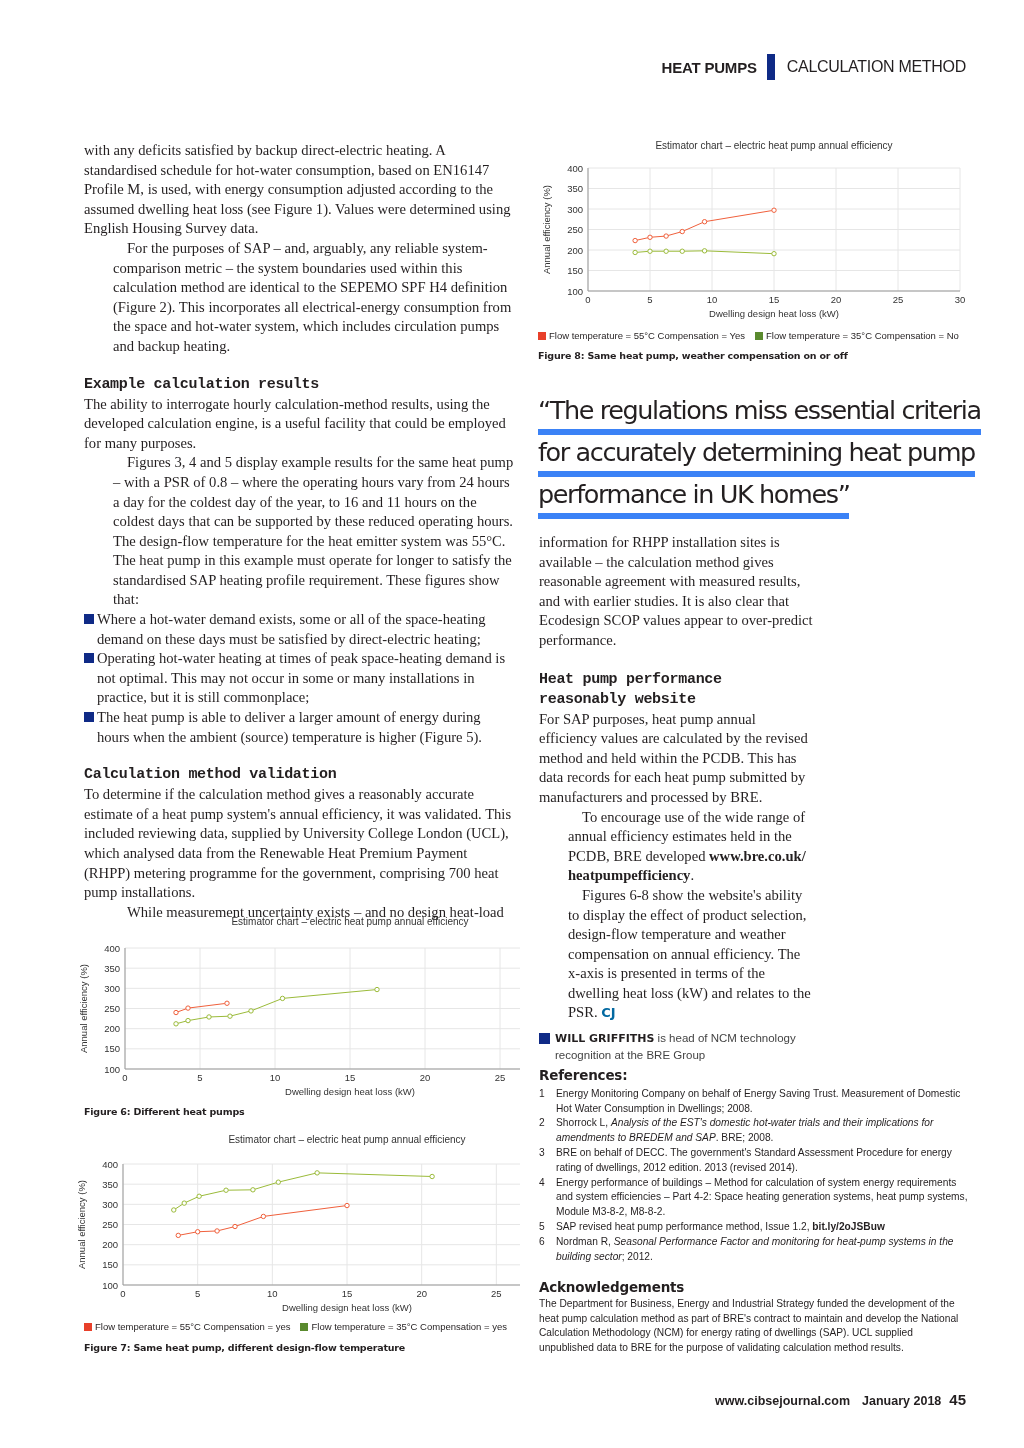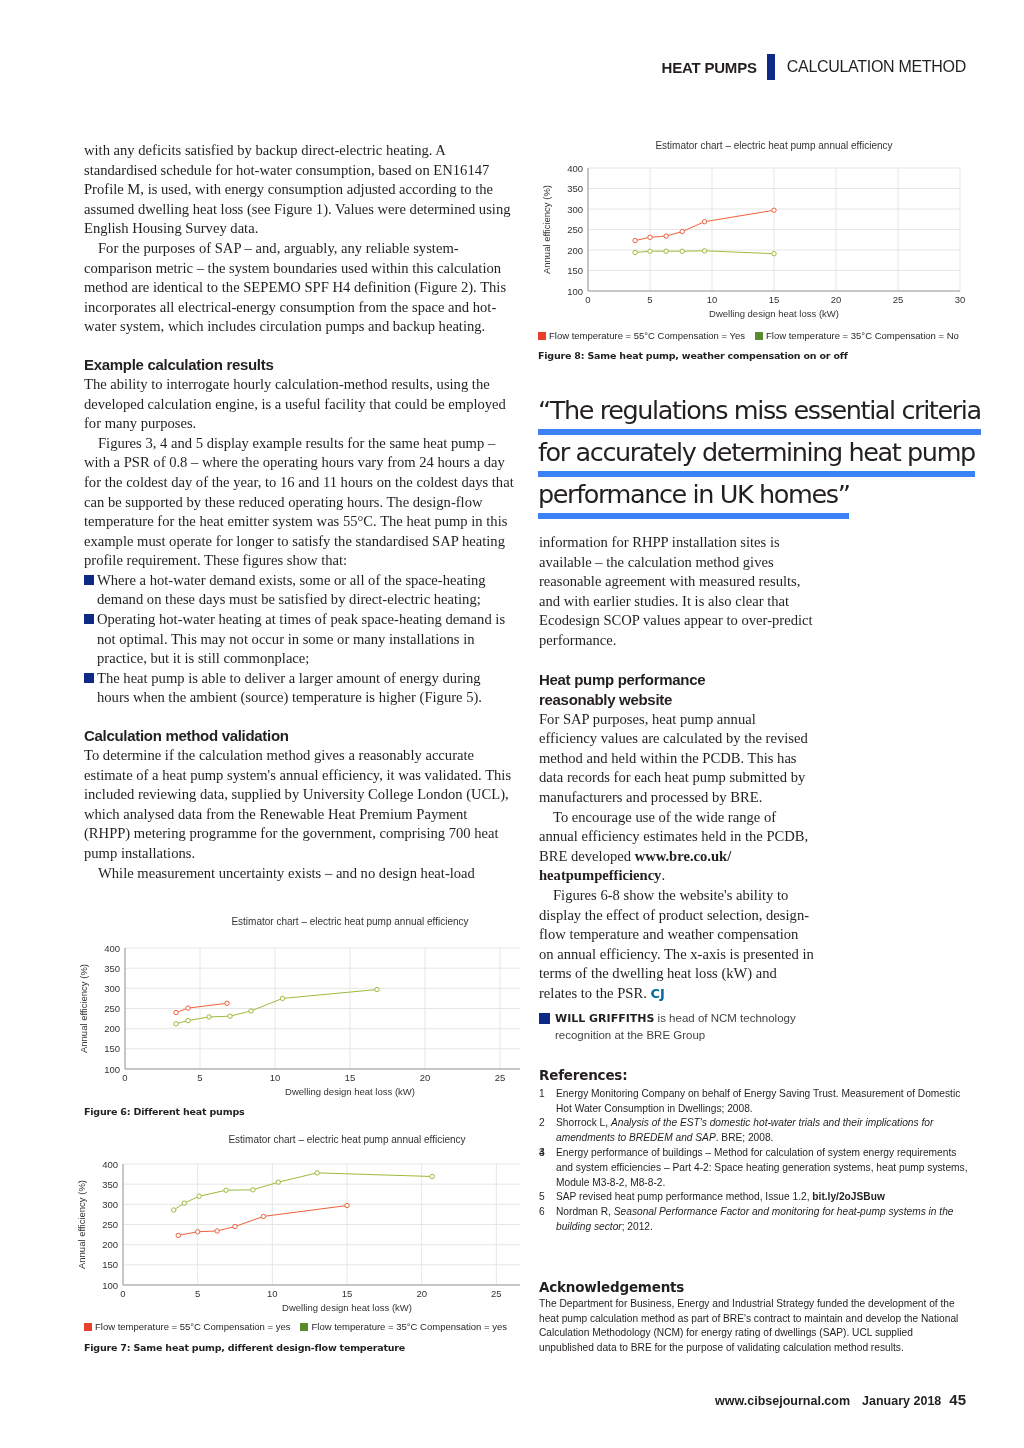--- a/index.html
+++ b/index.html
@@ -7,23 +7,23 @@
 
   
   .header { position: absolute; top: 54px; right: 58px; display: flex; align-items: center; height: 26px; }
   .header .section { font-family: "Liberation Sans", sans-serif; font-weight: bold; font-size: 15px; letter-spacing: -0.2px; }
   .header .bar { width: 8px; height: 26px; background: #0f2a86; margin: 0 12px 0 10px; }
   .header .sub { font-family: "Liberation Sans", sans-serif; font-size: 16px; letter-spacing: -0.3px; }
 
   
   .col { position: absolute; font-family: "Liberation Serif", serif; font-size: 14.6px; line-height: 19.6px; }
   .col p { margin: 0; }
-  .col p.indent { text-indent: 14px; }
+  .col p.indent { text-indent: 14px; margin-left: 29px; }
   .left-col { left: 84px; top: 141px; width: 432px; }
-  .h2 { font-family: Liberation Sans, sans-serif; font-weight: bold; font-size: 15px; letter-spacing: -0.3px; margin: 0; line-height: 20px; }
+  .h2 { font-family: Liberation Mono, monospace; font-weight: bold; font-size: 15px; letter-spacing: -0.3px; margin: 0; line-height: 20px; }
   .bullet { position: relative; padding-left: 13px; }
   .bullet .sq { position: absolute; left: 0; top: 4px; width: 10px; height: 10px; background: #0f2a86; }
 
   
   .chart { position: absolute; }
   .chart svg text { font-family: "Liberation Sans", sans-serif; fill: #333; }
   .caption { position: absolute; font-family: "DejaVu Sans", sans-serif; font-weight: bold; font-size: 9.5px; letter-spacing: -0.2px; }
   .legend { position: absolute; font-family: "Liberation Sans", sans-serif; font-size: 9.5px; display: flex; align-items: center; white-space: nowrap; }
   .legend .sw { display: inline-block; width: 8px; height: 8px; margin-right: 3px; }
   .legend .item { display: flex; align-items: center; margin-right: 10px; }
@@ -261,21 +261,21 @@
   <div class="author" style="margin-top:7px;">
     <span class="sq"></span><b>WILL GRIFFITHS</b><span> is head of NCM technology recognition at the BRE Group</span>
   </div>
 </div>
 
 <div class="refs">
   <div class="h3">References:</div>
   <ol>
     <li><span class="num">1</span><span>Energy Monitoring Company on behalf of Energy Saving Trust. Measurement of Domestic Hot Water Consumption in Dwellings; 2008.</span></li>
     <li><span class="num">2</span><span>Shorrock L, </span><i>Analysis of the EST's domestic hot-water trials and their implications for amendments to BREDEM and SAP</i><span>. BRE; 2008.</span></li>
-    <li><span class="num">3</span></li>
+    <li><span class="num">3</span><span>BRE on behalf of DECC. The government's Standard Assessment Procedure for energy rating of dwellings, 2012 edition. 2013 (revised 2014).</span></li>
     <li><span class="num">4</span><span>Energy performance of buildings – Method for calculation of system energy requirements and system efficiencies – Part 4-2: Space heating generation systems, heat pump systems, Module M3-8-2, M8-8-2.</span></li>
     <li><span class="num">5</span><span>SAP revised heat pump performance method, Issue 1.2, </span><b>bit.ly/2oJSBuw</b></li>
     <li><span class="num">6</span><span>Nordman R, </span><i>Seasonal Performance Factor and monitoring for heat-pump systems in the building sector</i><span>; 2012.</span></li>
   </ol>
 </div>
 
 <div class="ack">
   <div class="h3">Acknowledgements</div>
   <div>The Department for Business, Energy and Industrial Strategy funded the development of the heat pump calculation method as part of BRE's contract to maintain and develop the National Calculation Methodology (NCM) for energy rating of dwellings (SAP). UCL supplied unpublished data to BRE for the purpose of validating calculation method results.</div>
 </div>

